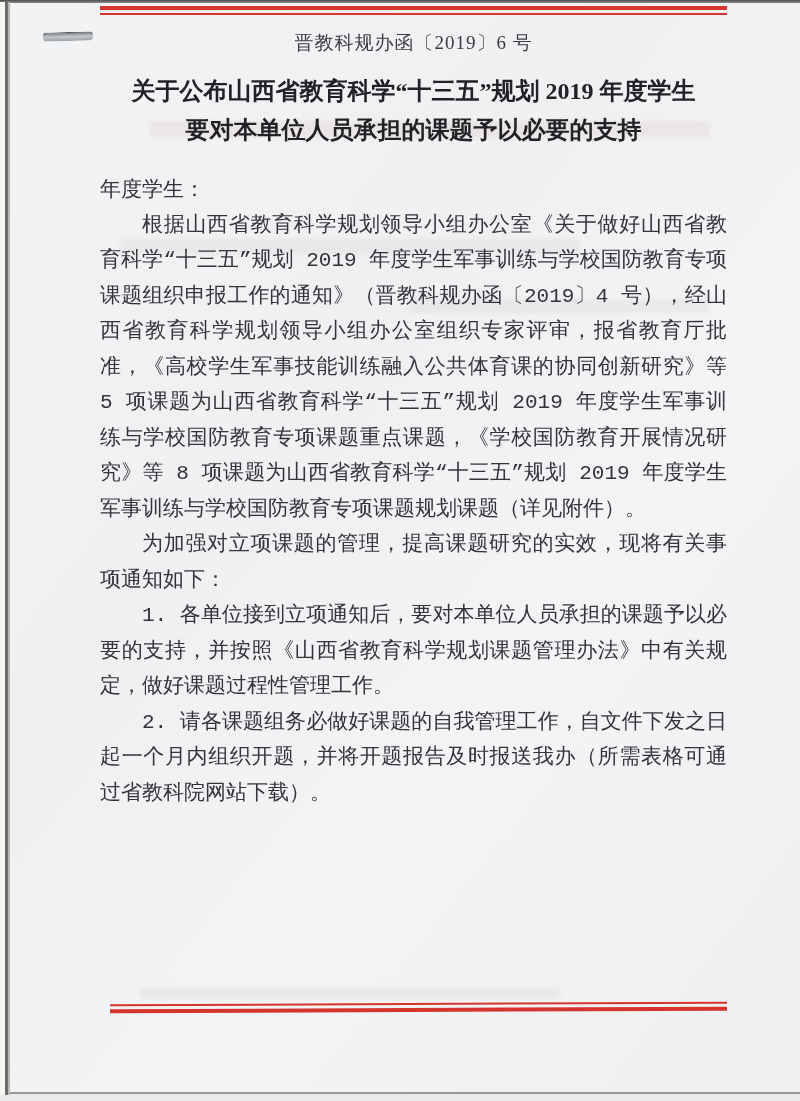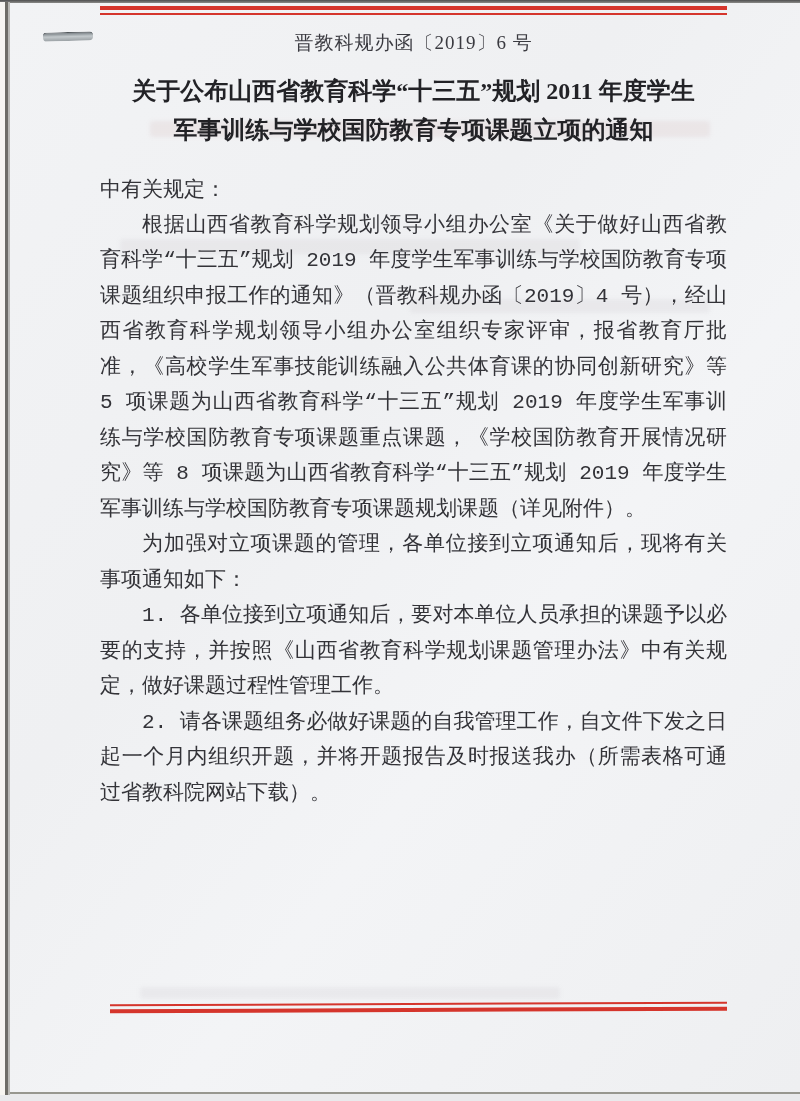--- a/index.html
+++ b/index.html
@@ -109,28 +109,28 @@
 
     <div class="rule rule-top">
       <div class="thick"></div>
       <div class="gap"></div>
       <div class="thin"></div>
     </div>
 
     <div class="doc-number">晋教科规办函〔2019〕6 号</div>
 
     <div class="doc-title">
-      <div>关于公布山西省教育科学“十三五”规划 2011 年度学生</div>
-      <div>军事训练与学校国防教育专项课题立项的通知</div>
+      <div>关于公布山西省教育科学“十三五”规划 2019 年度学生</div>
+      <div>要对本单位人员承担的课题予以必要的支持</div>
     </div>
 
     <div class="body-text">
-      <p>中有关规定：</p>
+      <p>年度学生：</p>
       <p class="indent">根据山西省教育科学规划领导小组办公室《关于做好山西省教育科学“十三五”规划 2019 年度学生军事训练与学校国防教育专项课题组织申报工作的通知》（晋教科规办函〔2019〕4 号），经山西省教育科学规划领导小组办公室组织专家评审，报省教育厅批准，《高校学生军事技能训练融入公共体育课的协同创新研究》等 5 项课题为山西省教育科学“十三五”规划 2019 年度学生军事训练与学校国防教育专项课题重点课题，《学校国防教育开展情况研究》等 8 项课题为山西省教育科学“十三五”规划 2019 年度学生军事训练与学校国防教育专项课题规划课题（详见附件）。</p>
-      <p class="indent">为加强对立项课题的管理，各单位接到立项通知后，现将有关事项通知如下：</p>
+      <p class="indent">为加强对立项课题的管理，提高课题研究的实效，现将有关事项通知如下：</p>
       <p class="indent">1. 各单位接到立项通知后，要对本单位人员承担的课题予以必要的支持，并按照《山西省教育科学规划课题管理办法》中有关规定，做好课题过程性管理工作。</p>
       <p class="indent">2. 请各课题组务必做好课题的自我管理工作，自文件下发之日起一个月内组织开题，并将开题报告及时报送我办（所需表格可通过省教科院网站下载）。</p>
     </div>
   </div>
 
   <div class="rule rule-bottom">
     <div class="thin"></div>
     <div class="gap"></div>
     <div class="thick"></div>
   </div>

